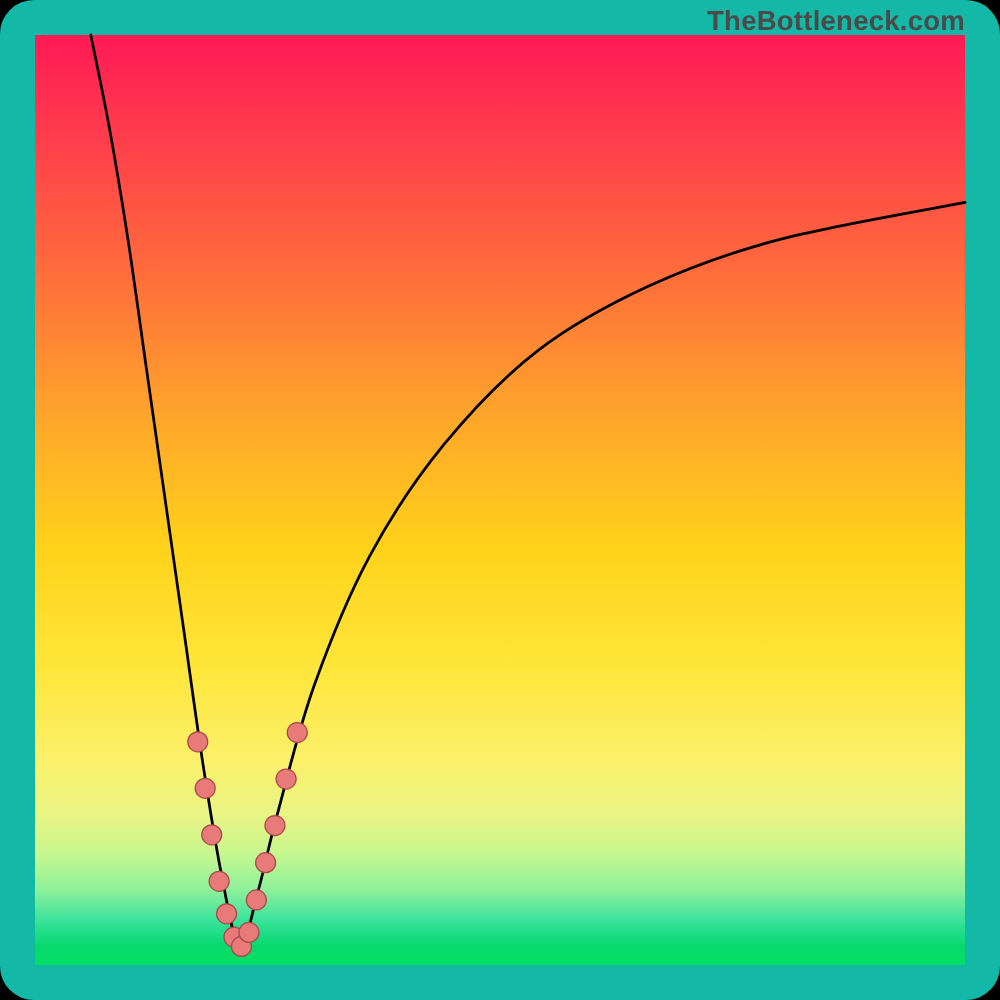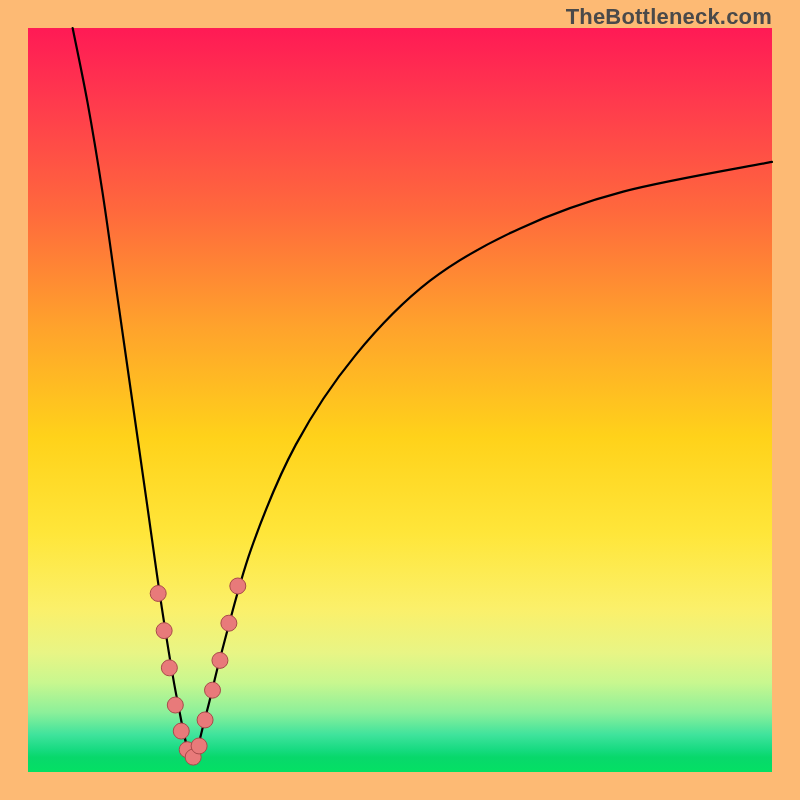--- a/index.html
+++ b/index.html
@@ -7,21 +7,22 @@
     padding: 0;
     width: 800px;
     height: 800px;
     overflow: hidden;
     background: #000;
     font-family: Arial, Helvetica, sans-serif;
   }
   .frame {
     position: absolute;
     inset: 0;
-    background: #fdba74;
+    background: #14b8a6;
+    border-radius: 27px;
   }
   .plot {
     position: absolute;
     left: 28px;
     top: 28px;
     width: 744px;
     height: 744px;
     
     background: linear-gradient(
       to bottom,

